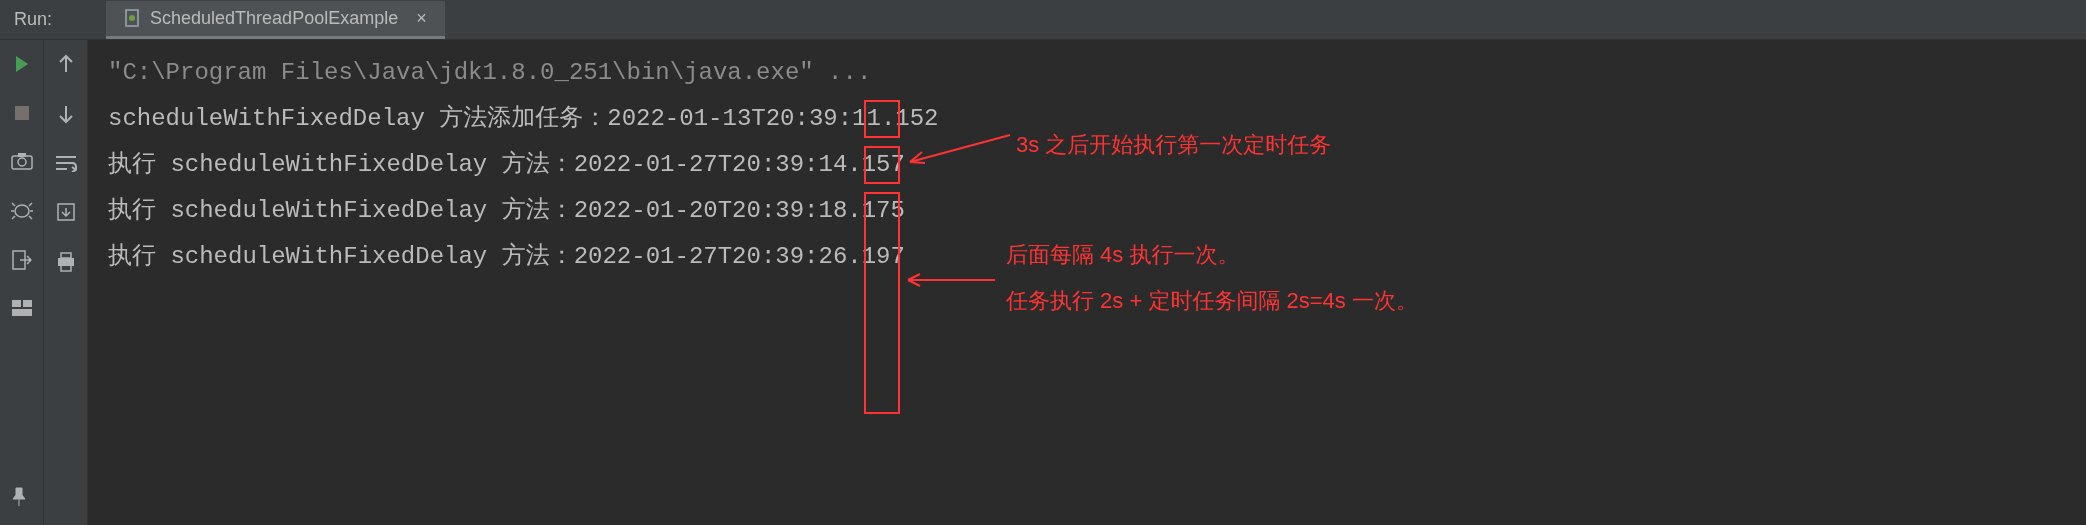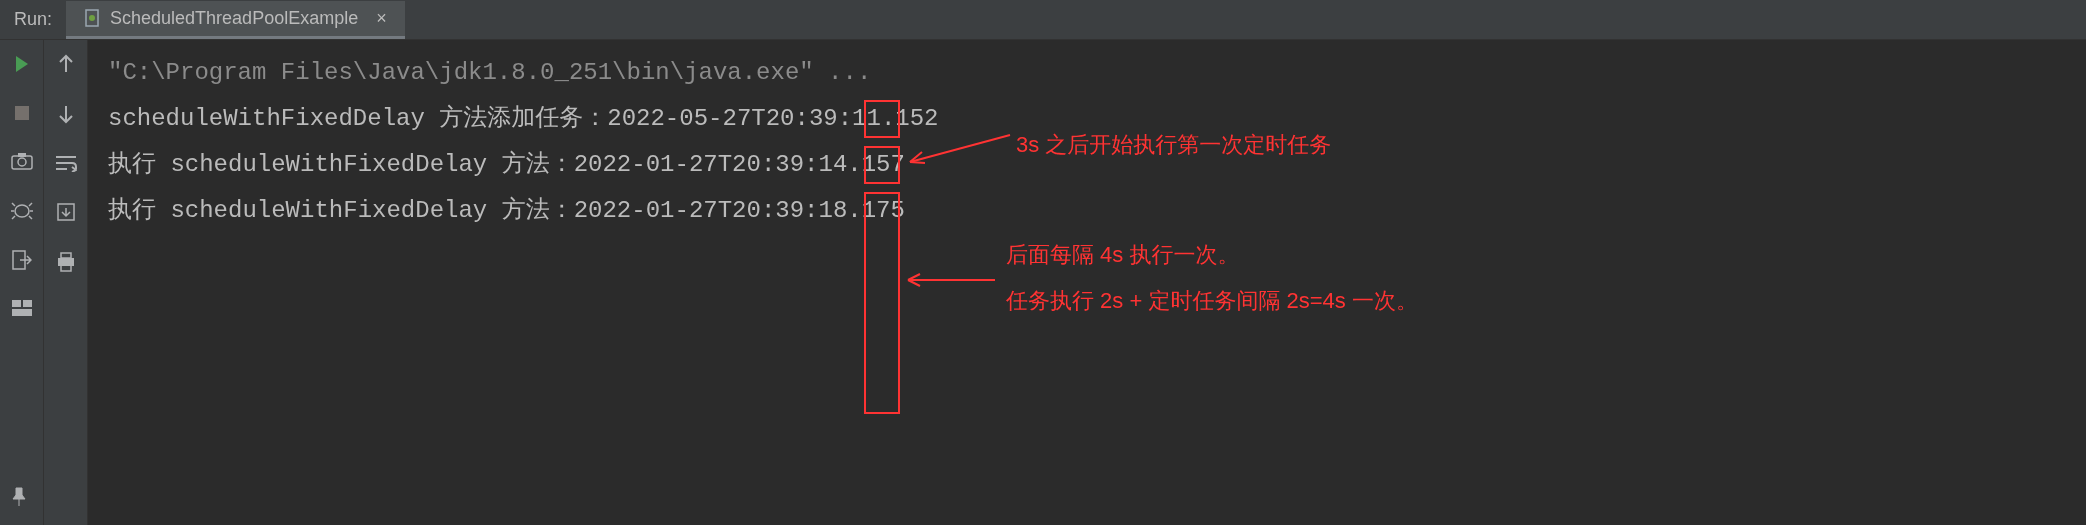--- a/index.html
+++ b/index.html
@@ -15,20 +15,21 @@
       height: 525px;
       overflow: hidden;
       position: relative;
     }
     .header {
       display: flex;
       align-items: center;
       height: 40px;
       background: #3c3f41;
       border-bottom: 1px solid #323232;
+      gap: 40px;
     }
     .run-label {
       color: #bbbbbb;
       font-size: 18px;
       padding: 0 14px;
     }
     .tab {
       display: flex;
       align-items: center;
       height: 38px;
@@ -207,23 +208,24 @@
       <svg width="20" height="20" viewBox="0 0 20 20">
           <rect x="5" y="1" width="10" height="5" fill="none" stroke="#afb1b3" stroke-width="1.5"></rect>
           <rect x="2" y="6" width="16" height="8" fill="#afb1b3"></rect>
           <rect x="5" y="12" width="10" height="7" fill="none" stroke="#afb1b3" stroke-width="1.5"></rect>
         </svg>
     </span>
   </div>
 
   <div class="console">
     <div class="console-line cmd-line">"C:\Program Files\Java\jdk1.8.0_251\bin\java.exe" ...</div>
-    <div class="console-line">scheduleWithFixedDelay 方法添加任务：2022-05-27T20:39:11.152</div>
+    <div class="console-line">scheduleWithFixedDelay 方法添加任务：2022-01-13T20:39:11.152</div>
     <div class="console-line">执行 scheduleWithFixedDelay 方法：2022-01-27T20:39:14.157</div>
-    <div class="console-line">执行 scheduleWithFixedDelay 方法：2022-01-27T20:39:18.175</div>
+    <div class="console-line">执行 scheduleWithFixedDelay 方法：2022-01-20T20:39:18.175</div>
+    <div class="console-line">执行 scheduleWithFixedDelay 方法：2022-01-27T20:39:26.197</div>
 
     <div class="red-box" style="left:776px; top:60px; width:36px; height:38px;"></div>
     <div class="red-box" style="left:776px; top:106px; width:36px; height:38px;"></div>
     <div class="red-box" style="left:776px; top:152px; width:36px; height:222px;"></div>
 
     <svg class="arrow" style="left:812px; top:90px;" width="115" height="40">
       <line x1="110" y1="5" x2="10" y2="32" stroke="#ff3333" stroke-width="2"></line>
       <path d="M10 32 L22 22 M10 32 L25 33" stroke="#ff3333" stroke-width="2" fill="none"></path>
     </svg>
     <svg class="arrow" style="left:812px; top:230px;" width="100" height="20">

